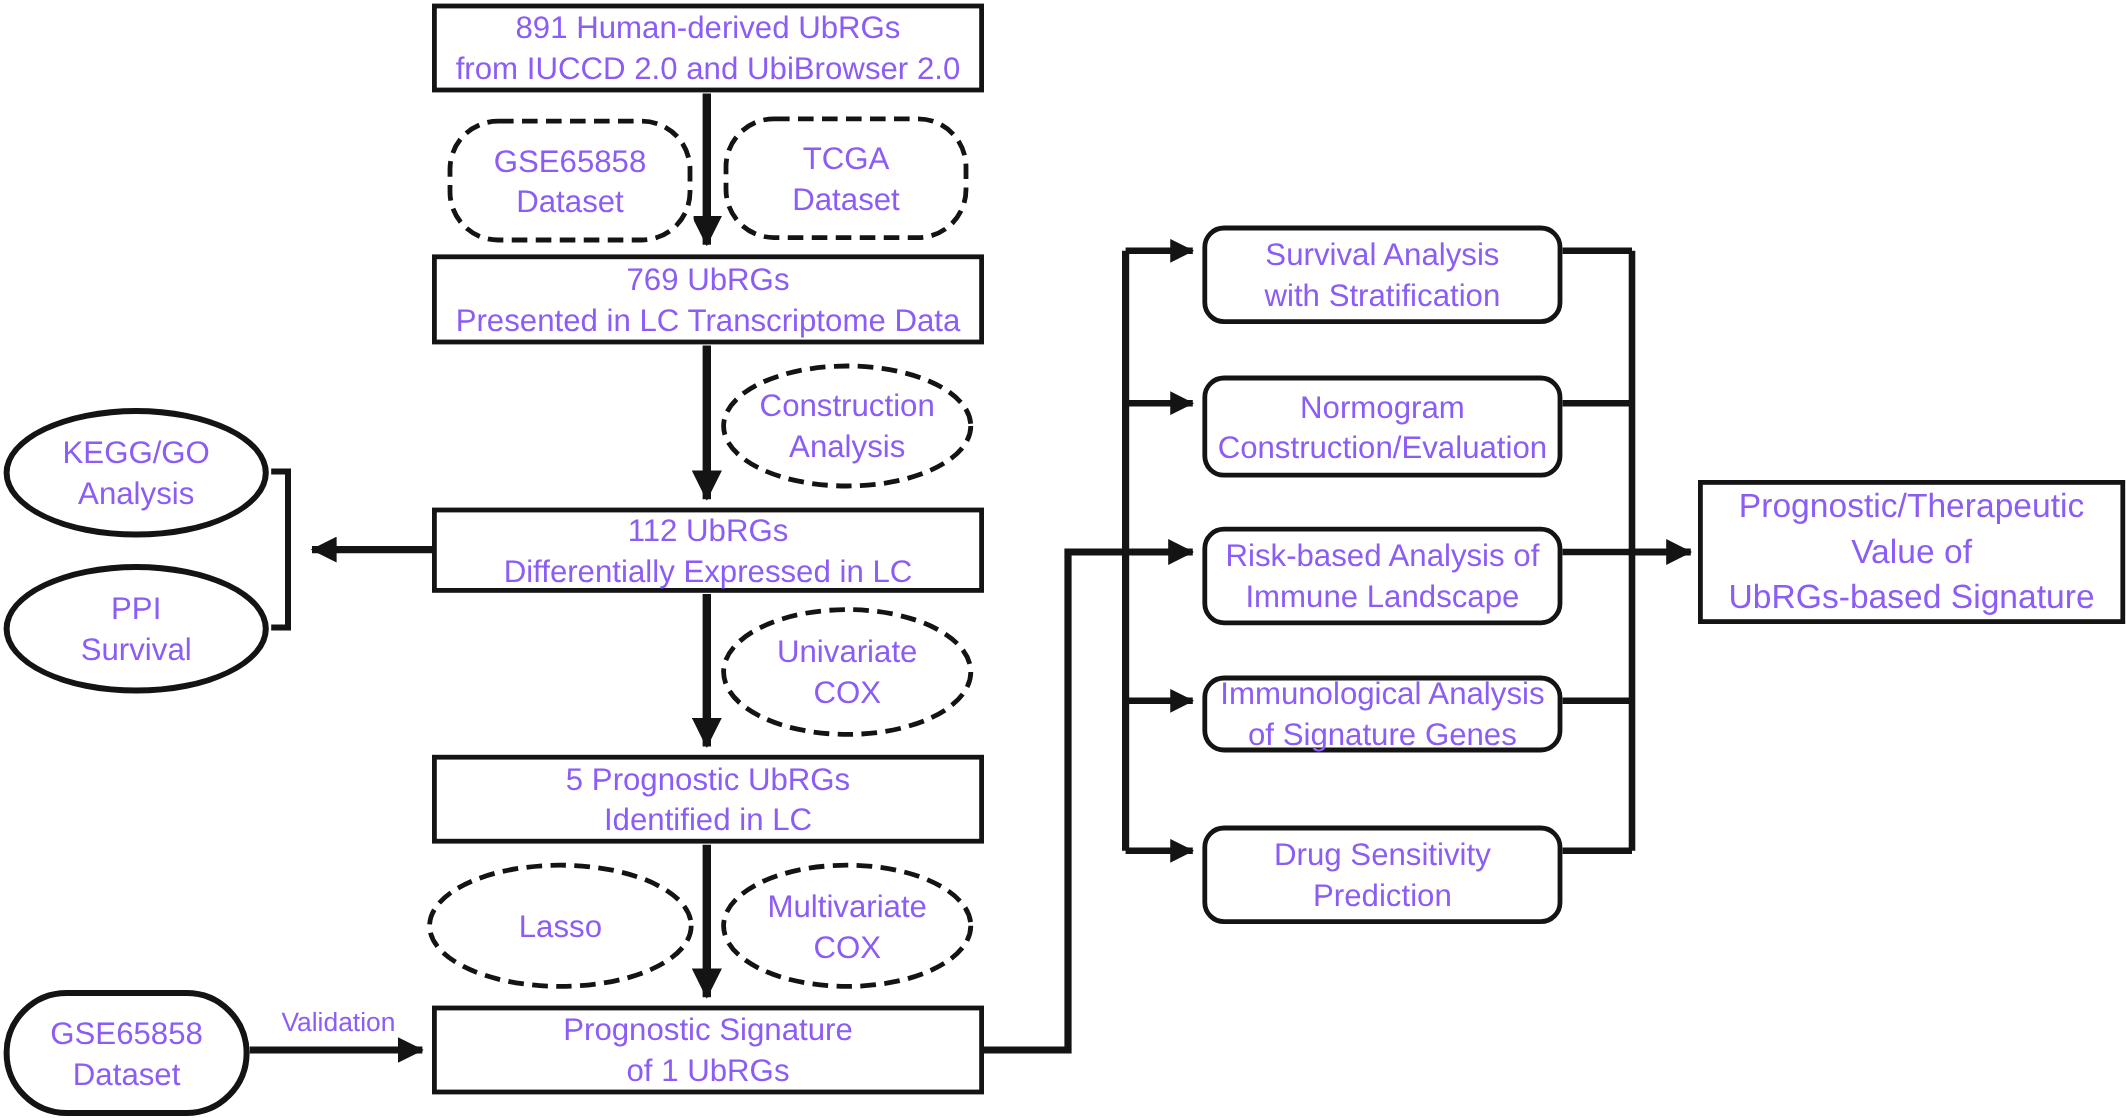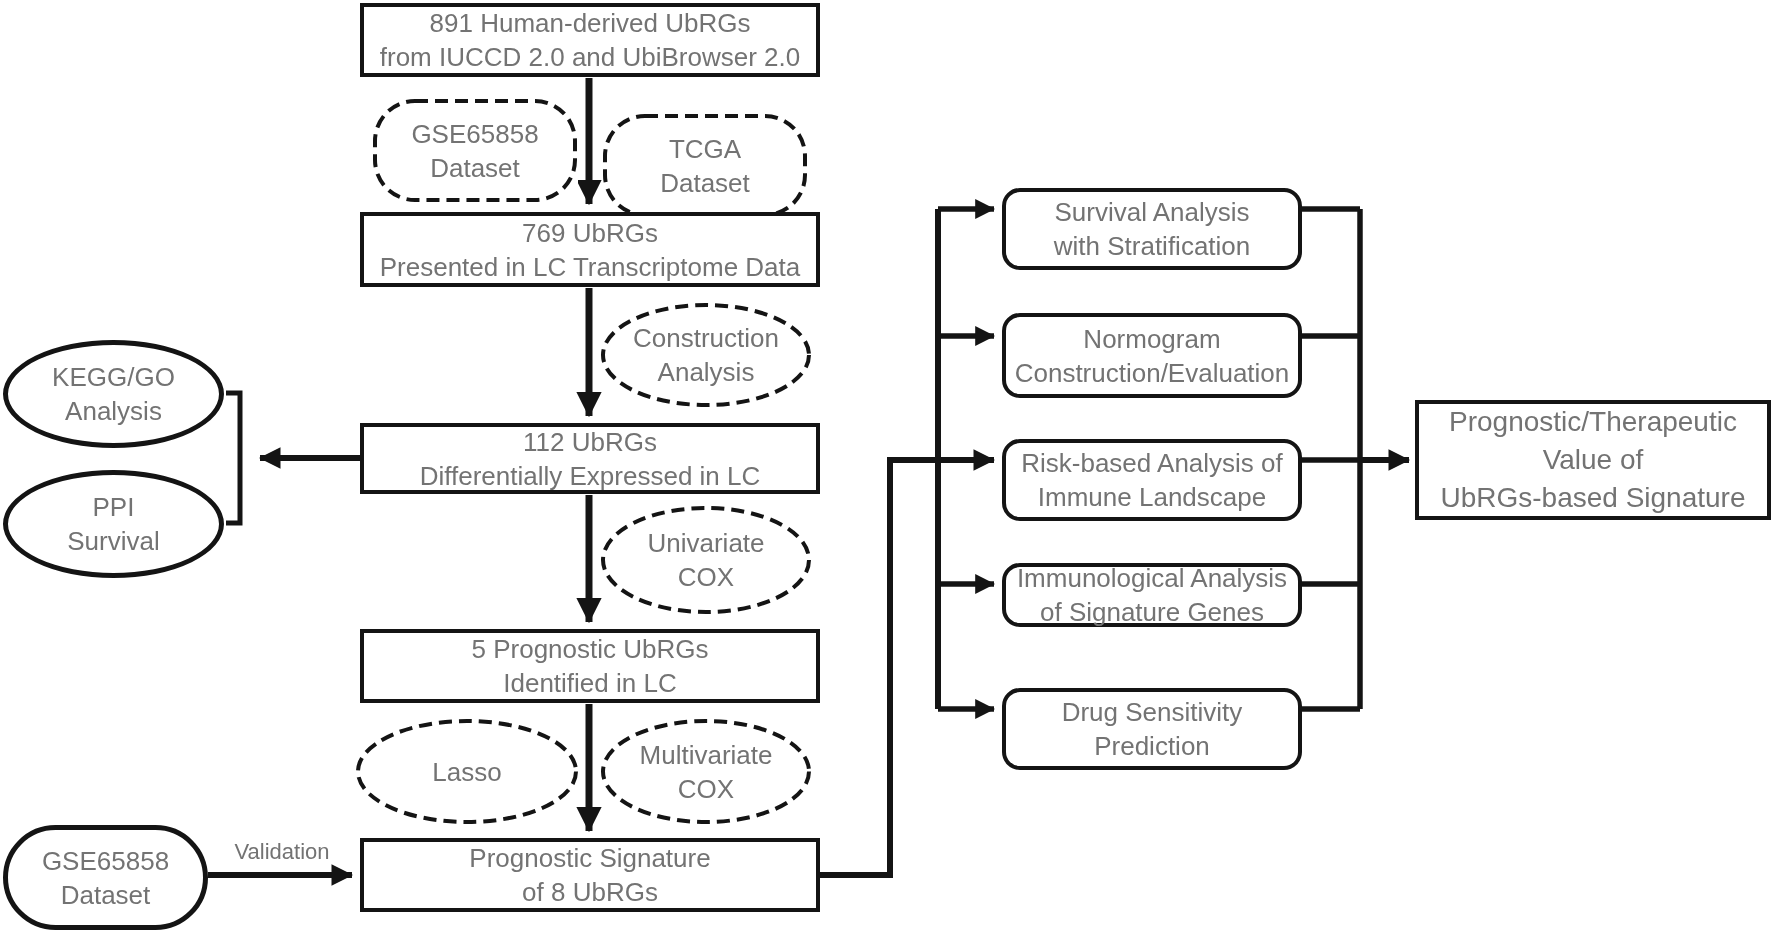--- a/index.html
+++ b/index.html
@@ -1,21 +1,21 @@
 <!DOCTYPE html>
 <html><head>
 <meta charset="utf-8">
 <style>
   html,body{margin:0;padding:0;background:#ffffff;}
   #canvas{
     position:relative;
     width:1772px;height:932px;
     background:#ffffff;
     font-family:"Liberation Sans","DejaVu Sans",sans-serif;
-    color:#737373;
+    color:#8b5cf6;
     overflow:hidden;
   }
   #wires{position:absolute;left:0;top:0;z-index:0;}
   .node{
     position:absolute;
     display:flex;align-items:center;justify-content:center;
     text-align:center;
     background:#ffffff;
     z-index:1;
     box-sizing:border-box;
@@ -91,21 +91,21 @@
   </div>
 
   <div class="node" style="left:372px;top:98px;width:206px;height:105px">
     <svg class="shape-svg" width="206" height="105">
         <rect x="3" y="3" width="200" height="99" rx="40" ry="40"></rect>
       </svg>
     <span class="label">GSE65858
 Dataset</span>
   </div>
 
-  <div class="node" style="left:602px;top:113px;width:206px;height:105px">
+  <div class="node" style="left:602px;top:96px;width:206px;height:105px">
     <svg class="shape-svg" width="206" height="105">
         <rect x="3" y="3" width="200" height="99" rx="40" ry="40"></rect>
       </svg>
     <span class="label">TCGA
 Dataset</span>
   </div>
 
   <div class="node rect" style="left:360px;top:212px;width:460px;height:75px">
     <span class="label">769 UbRGs
 Presented in LC Transcriptome Data</span>
@@ -147,21 +147,21 @@
   <div class="node" style="left:600px;top:718px;width:212px;height:107px;background:transparent">
     <svg class="shape-svg" width="212" height="107">
         <ellipse cx="106" cy="53.5" rx="103" ry="50.5"></ellipse>
       </svg>
     <span class="label">Multivariate
 COX</span>
   </div>
 
   <div class="node rect" style="left:360px;top:838px;width:460px;height:74px">
     <span class="label">Prognostic Signature
-of 8 UbRGs</span>
+of 1 UbRGs</span>
   </div>
 
   <div class="node ellipse-solid" style="left:3px;top:340px;width:221px;height:108px">
     <span class="label">KEGG/GO
 Analysis</span>
   </div>
 
   <div class="node ellipse-solid" style="left:3px;top:470px;width:221px;height:108px">
     <span class="label">PPI
 Survival</span>

